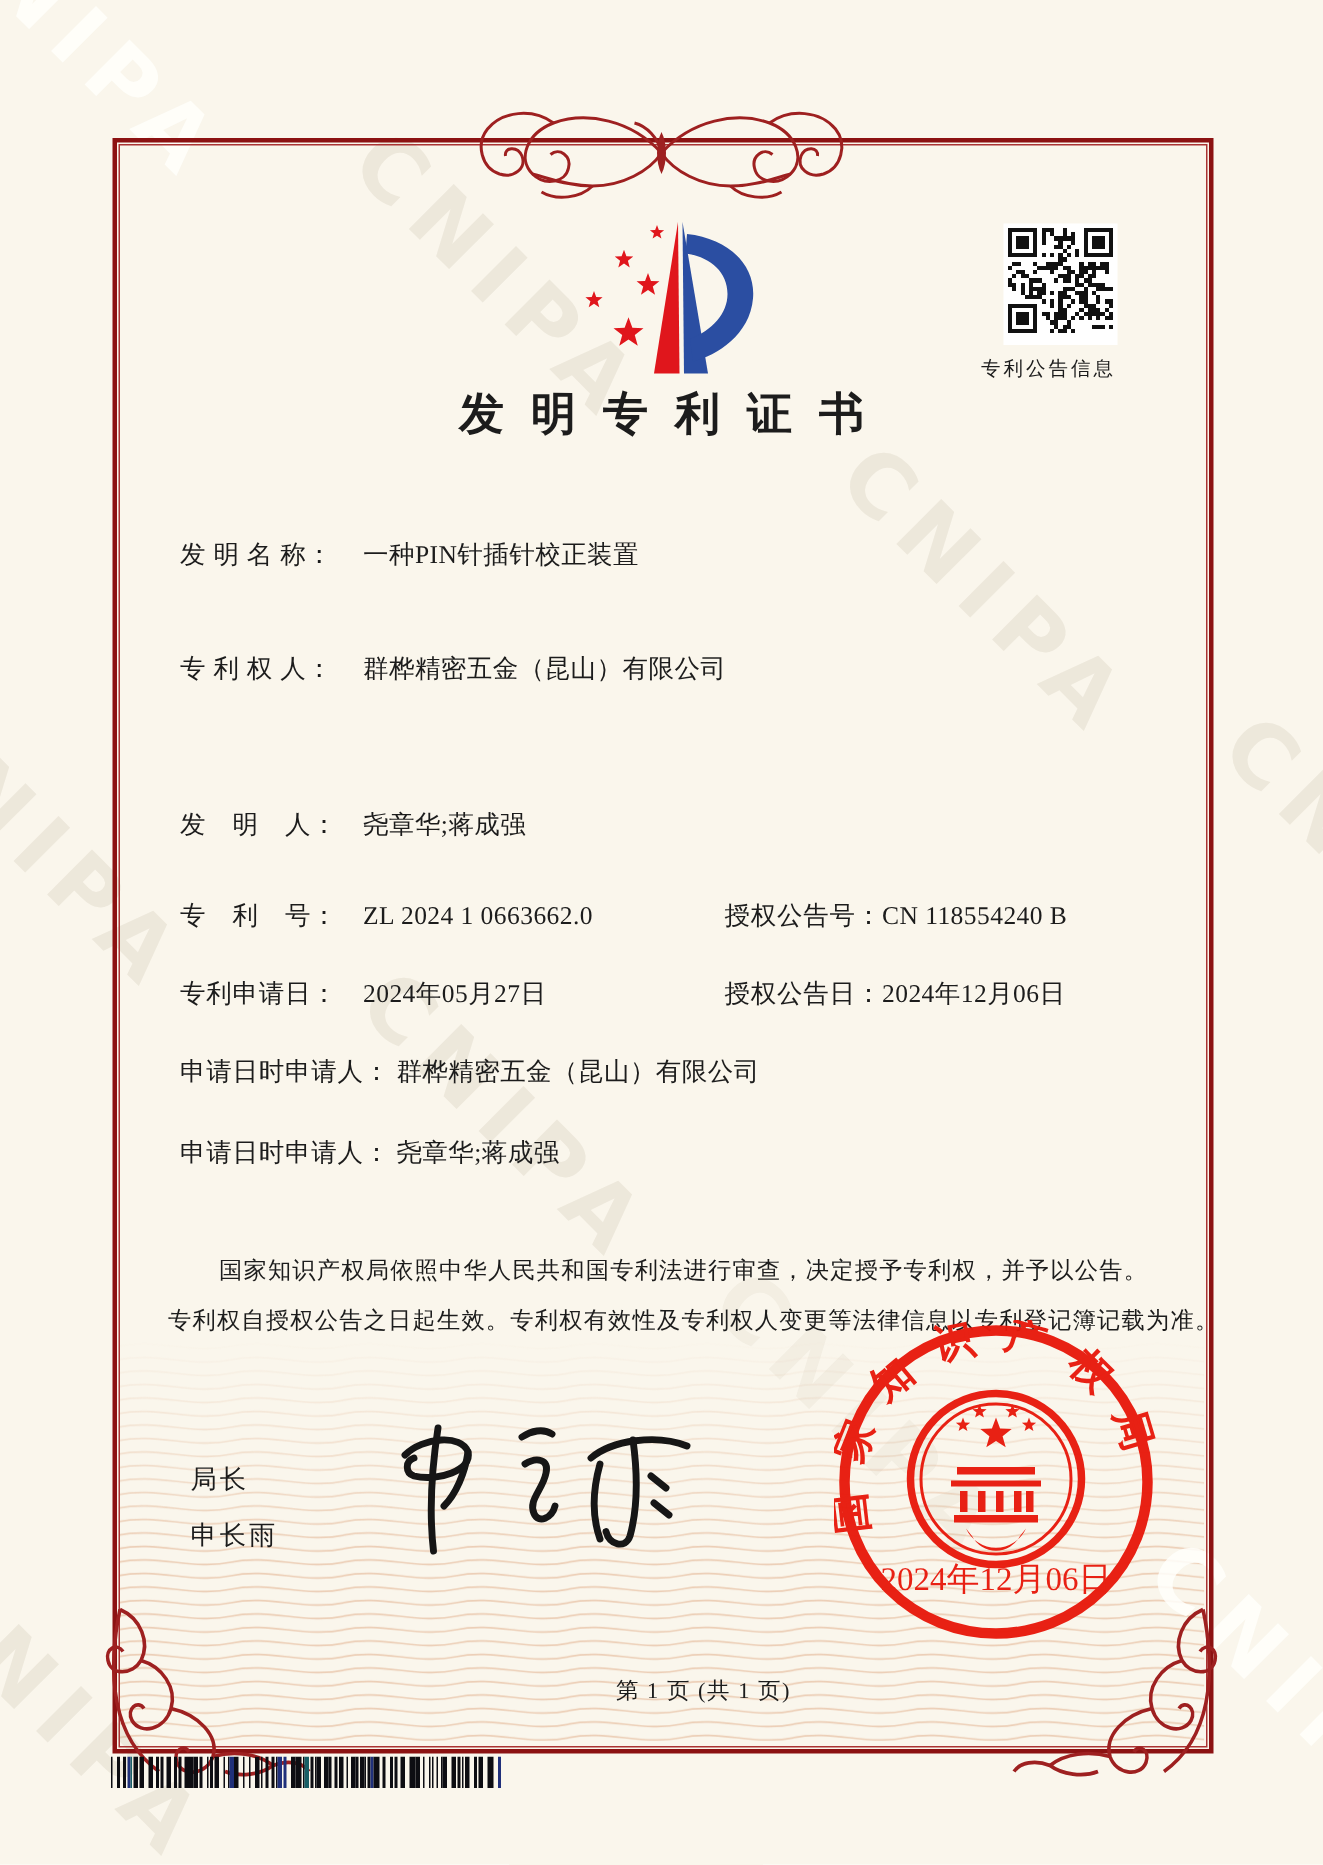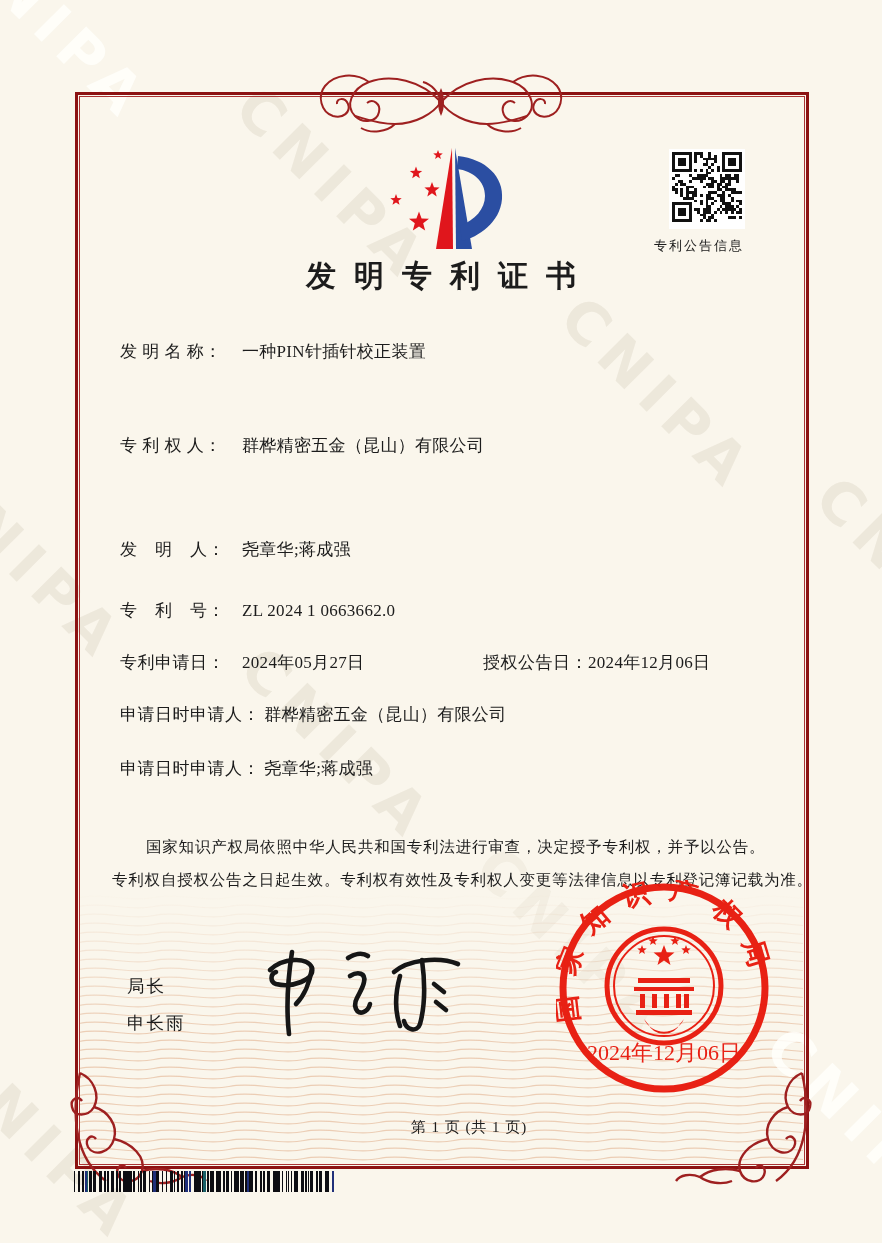--- a/index.html
+++ b/index.html
@@ -365,31 +365,32 @@
           <rect x="0" y="18" width="7" height="7" fill="#111"></rect>
           <rect x="1" y="19" width="5" height="5" fill="#fff"></rect>
           <rect x="2" y="20" width="3" height="3" fill="#111"></rect>
         </g>
     </svg>
   </div>
   <div class="qr-label">专利公告信息</div>
 
   <div class="title">发明专利证书</div>
 
-  <div class="row" style="top:340px">
+  <div class="row" style="top:358px">
     <span class="lbl lblw">发 明 名 称：</span><span class="val">一种PIN针插针校正装置</span>
   </div>
   <div class="row" style="top:434px">
     <span class="lbl lblw">专 利 权 人：</span><span class="val">群桦精密五金（昆山）有限公司</span>
   </div>
   <div class="row" style="top:538px">
     <span class="lbl lblw">发　明　人：</span><span class="val">尧章华;蒋成强</span>
   </div>
   <div class="row" style="top:599px">
     <span class="lbl lblw">专　利　号：</span><span class="val">ZL 2024 1 0663662.0</span>
+    <span class="col2"><span class="lbl">授权公告号：</span><span class="val">CN 118554240 B</span></span>
   </div>
   <div class="row" style="top:651px">
     <span class="lbl lblw">专利申请日：</span><span class="val">2024年05月27日</span>
     <span class="col2"><span class="lbl">授权公告日：</span><span class="val">2024年12月06日</span></span>
   </div>
   <div class="row" style="top:703px">
     <span class="lbl">申请日时申请人：</span> <span class="val">群桦精密五金（昆山）有限公司</span>
   </div>
   <div class="row" style="top:757px">
     <span class="lbl">申请日时申请人：</span> <span class="val">尧章华;蒋成强</span>

